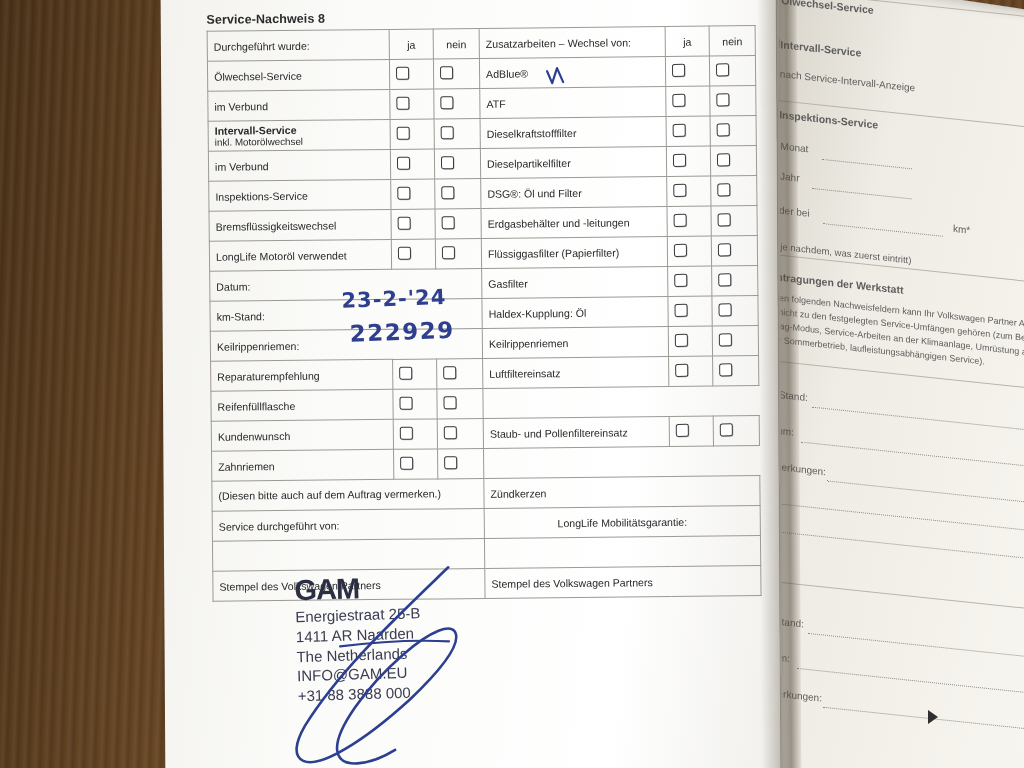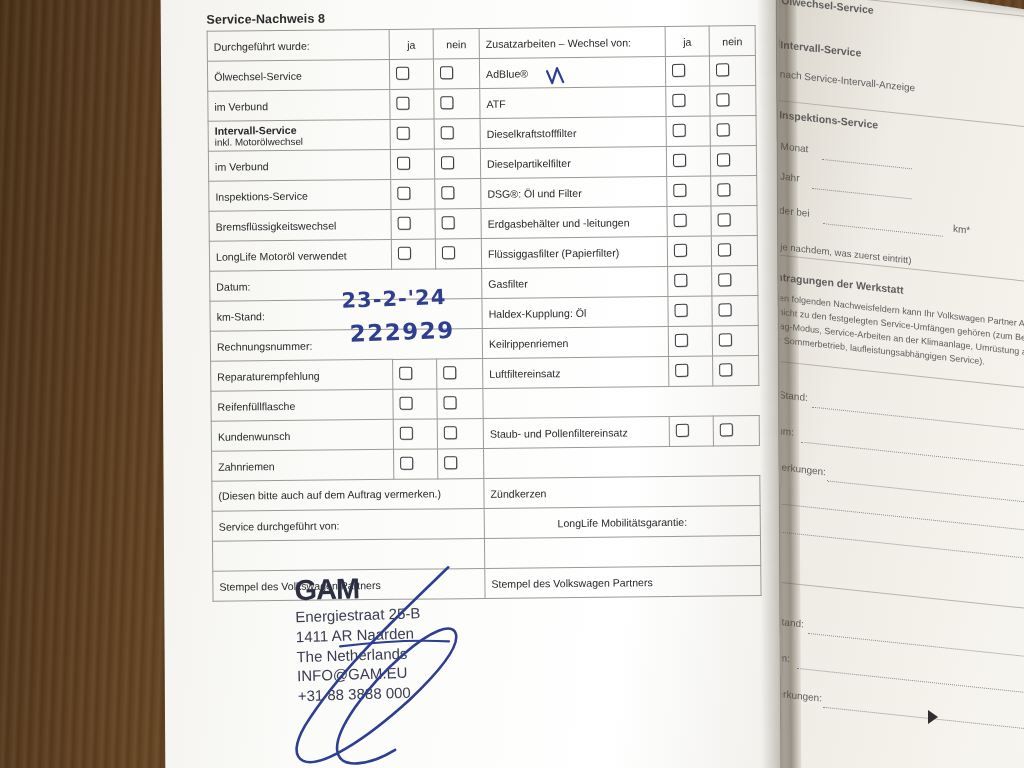--- a/index.html
+++ b/index.html
@@ -340,21 +340,21 @@
           <td colspan="3">
             <span>km-Stand:</span>
           </td>
           <td>Haldex-Kupplung: Öl</td>
           <td class="cbcell"><span class="cb"></span></td>
           <td class="cbcell"><span class="cb"></span></td>
         </tr>
 
         <tr>
           <td colspan="3">
-            <span>Rechnungsnummer:</span>
+            <span>Keilrippenriemen:</span>
           </td>
           <td>Keilrippenriemen</td>
           <td class="cbcell"><span class="cb"></span></td>
           <td class="cbcell"><span class="cb"></span></td>
         </tr>
 
         <tr>
           <td class="tall">Reparaturempfehlung</td>
           <td class="tall cbcell"><span class="cb"></span></td>
           <td class="tall cbcell"><span class="cb"></span></td>

